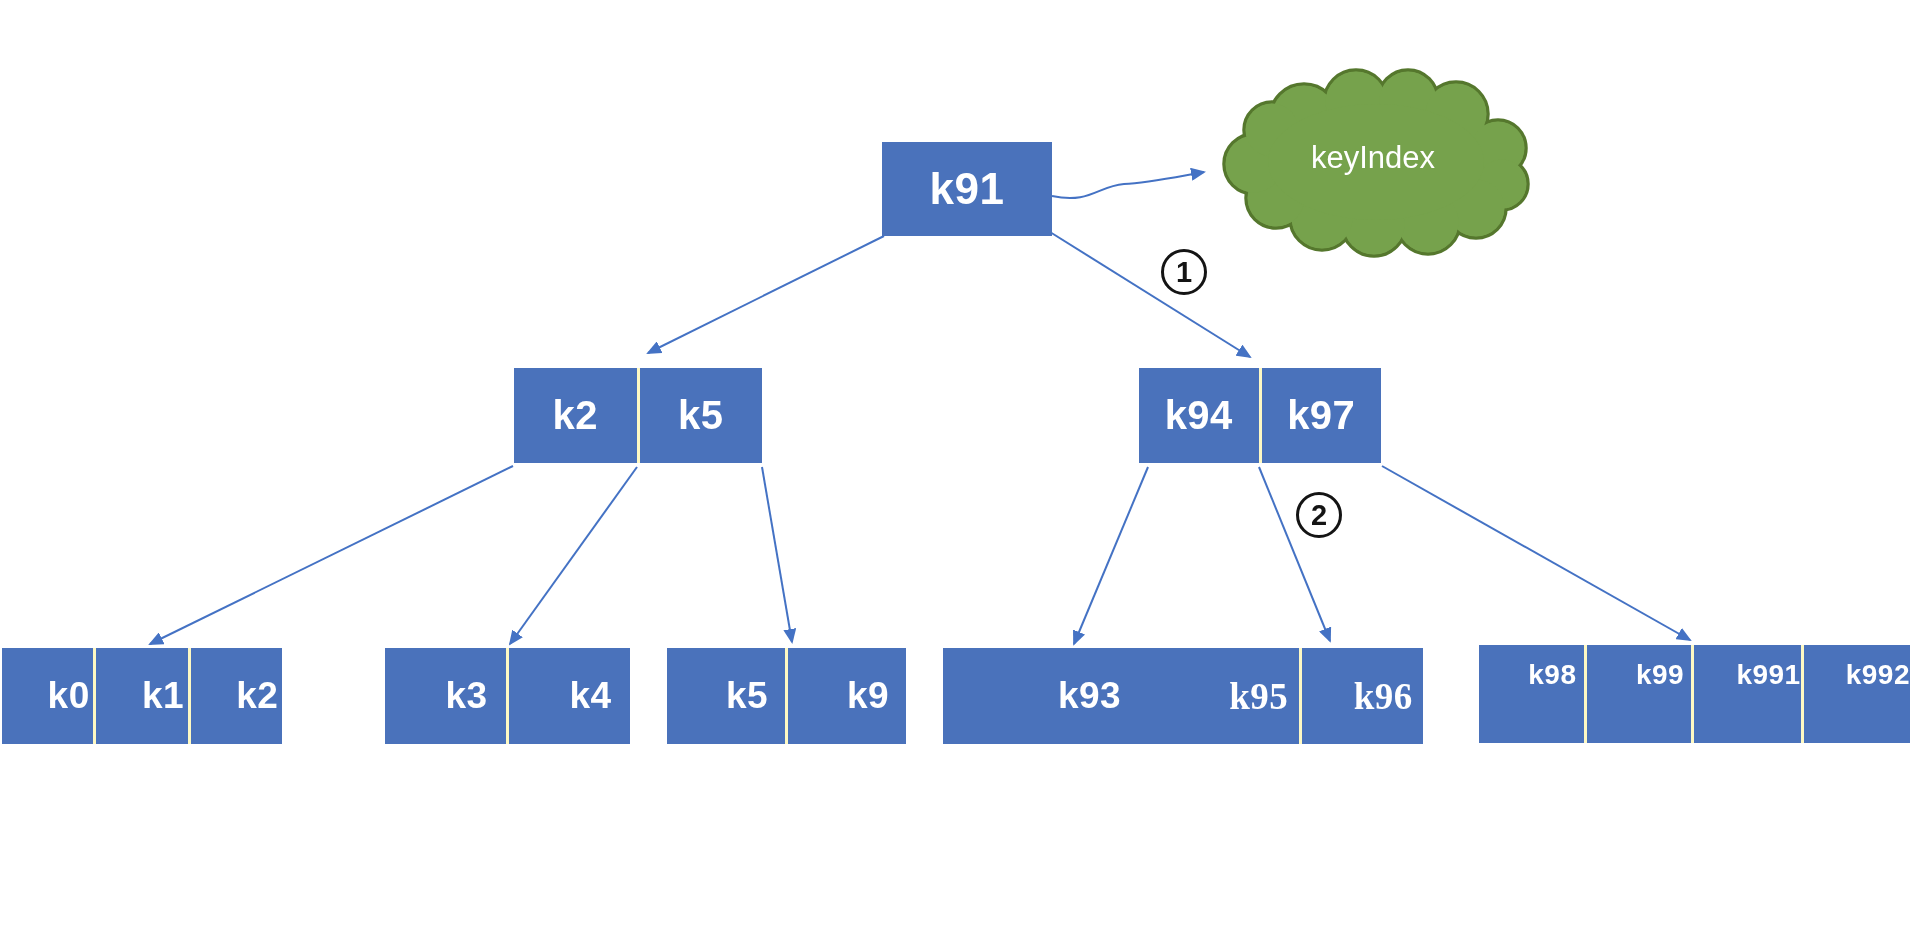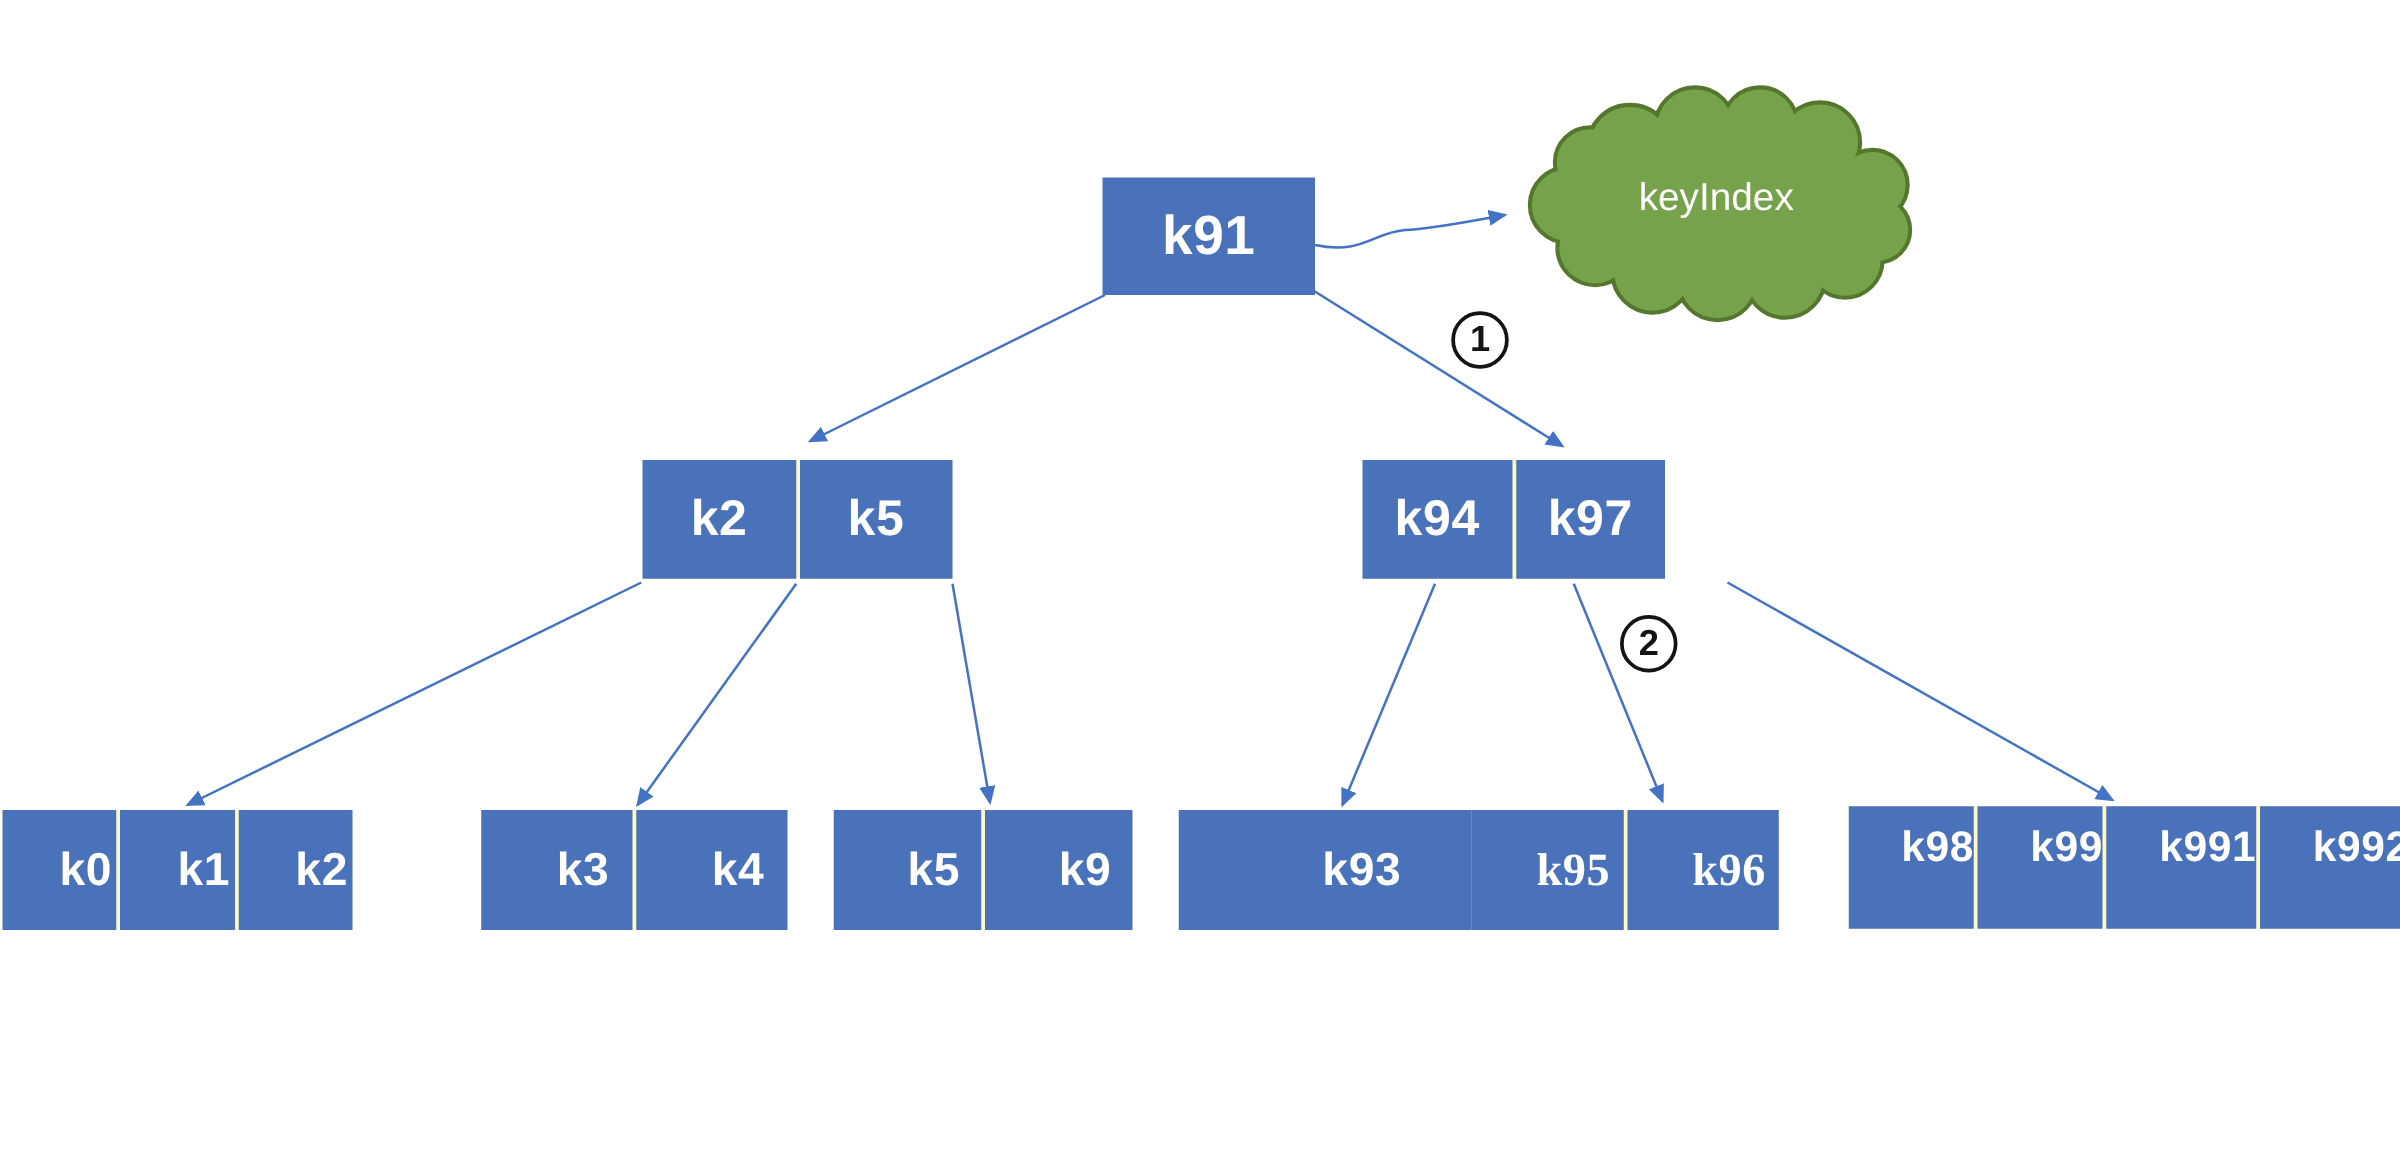--- a/index.html
+++ b/index.html
@@ -27,21 +27,21 @@
     color:#ffffff;
     font-weight:bold;
     display:flex;
     align-items:center;
     justify-content:center;
     letter-spacing:0.5px;
   }
   .root-node .btree-cell{font-size:44px;}
   .internal-node .btree-cell{font-size:40px;}
   .leaf-node .btree-cell{font-size:37px;padding-left:42px;}
-  .leaf-wide .btree-cell{font-size:34px;align-items:flex-start;padding-top:14px;}
+  .leaf-wide .btree-cell{font-size:28px;align-items:flex-start;padding-top:14px;}
 
   
   .cloud-wrap{position:absolute;left:1214px;top:64px;width:318px;height:196px;}
   .cloud-wrap svg{position:absolute;left:0;top:0;width:100%;height:100%;overflow:visible;}
   .cloud-label{
     position:absolute;left:0;top:0;width:100%;height:100%;
     display:flex;align-items:center;justify-content:center;
     color:#ffffff;font-size:31px;font-weight:normal;
     padding-bottom:8px;box-sizing:border-box;
   }
@@ -124,21 +124,21 @@
 
   <div class="btree-node root-node" style="left:882px;top:142px;width:170px;height:94px;">
     <div class="btree-cell">k91</div>
   </div>
 
   <div class="btree-node internal-node" style="left:514px;top:368px;width:248px;height:95px;">
     <div class="btree-cell">k2</div>
     <div class="btree-cell">k5</div>
   </div>
 
-  <div class="btree-node internal-node" style="left:1090px;top:368px;width:242px;height:95px;">
+  <div class="btree-node internal-node" style="left:1139px;top:368px;width:242px;height:95px;">
     <div class="btree-cell">k94</div>
     <div class="btree-cell">k97</div>
   </div>
 
   <div class="btree-node leaf-node" style="left:2px;top:648px;width:280px;height:96px;">
     <div class="btree-cell">k0</div>
     <div class="btree-cell">k1</div>
     <div class="btree-cell">k2</div>
   </div>
 

